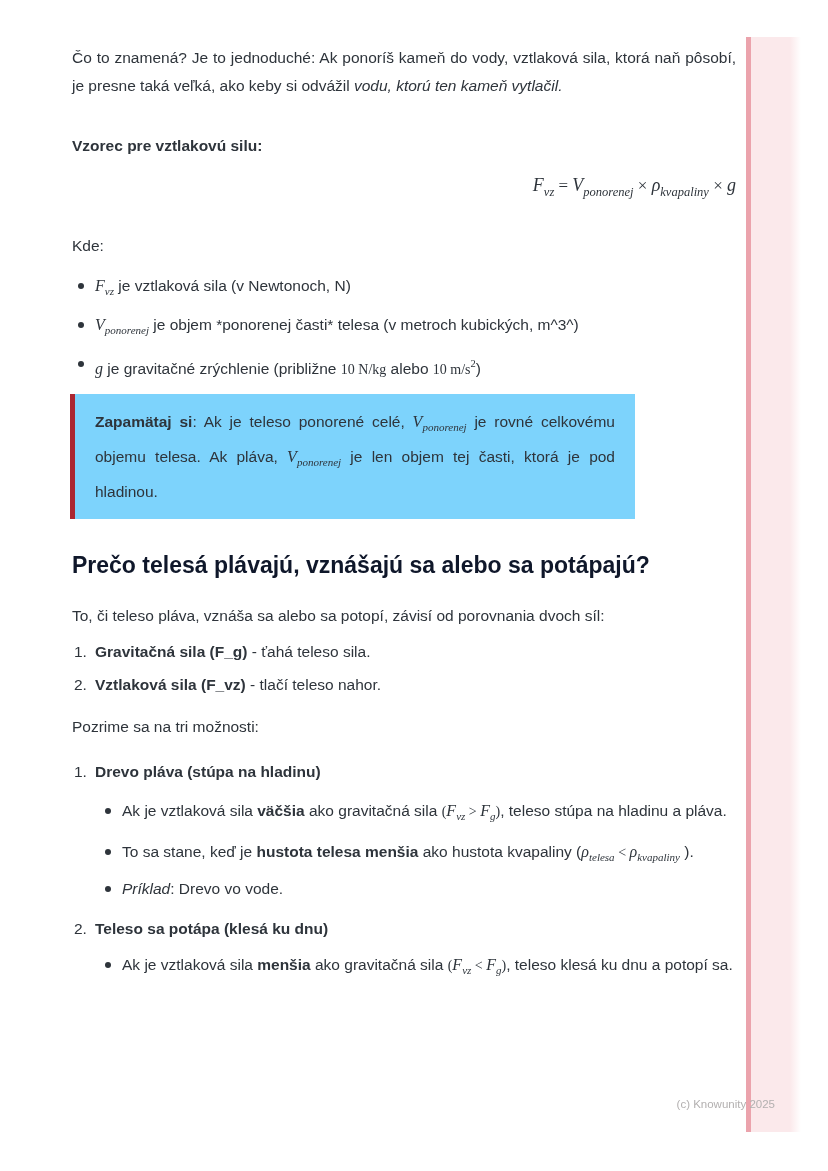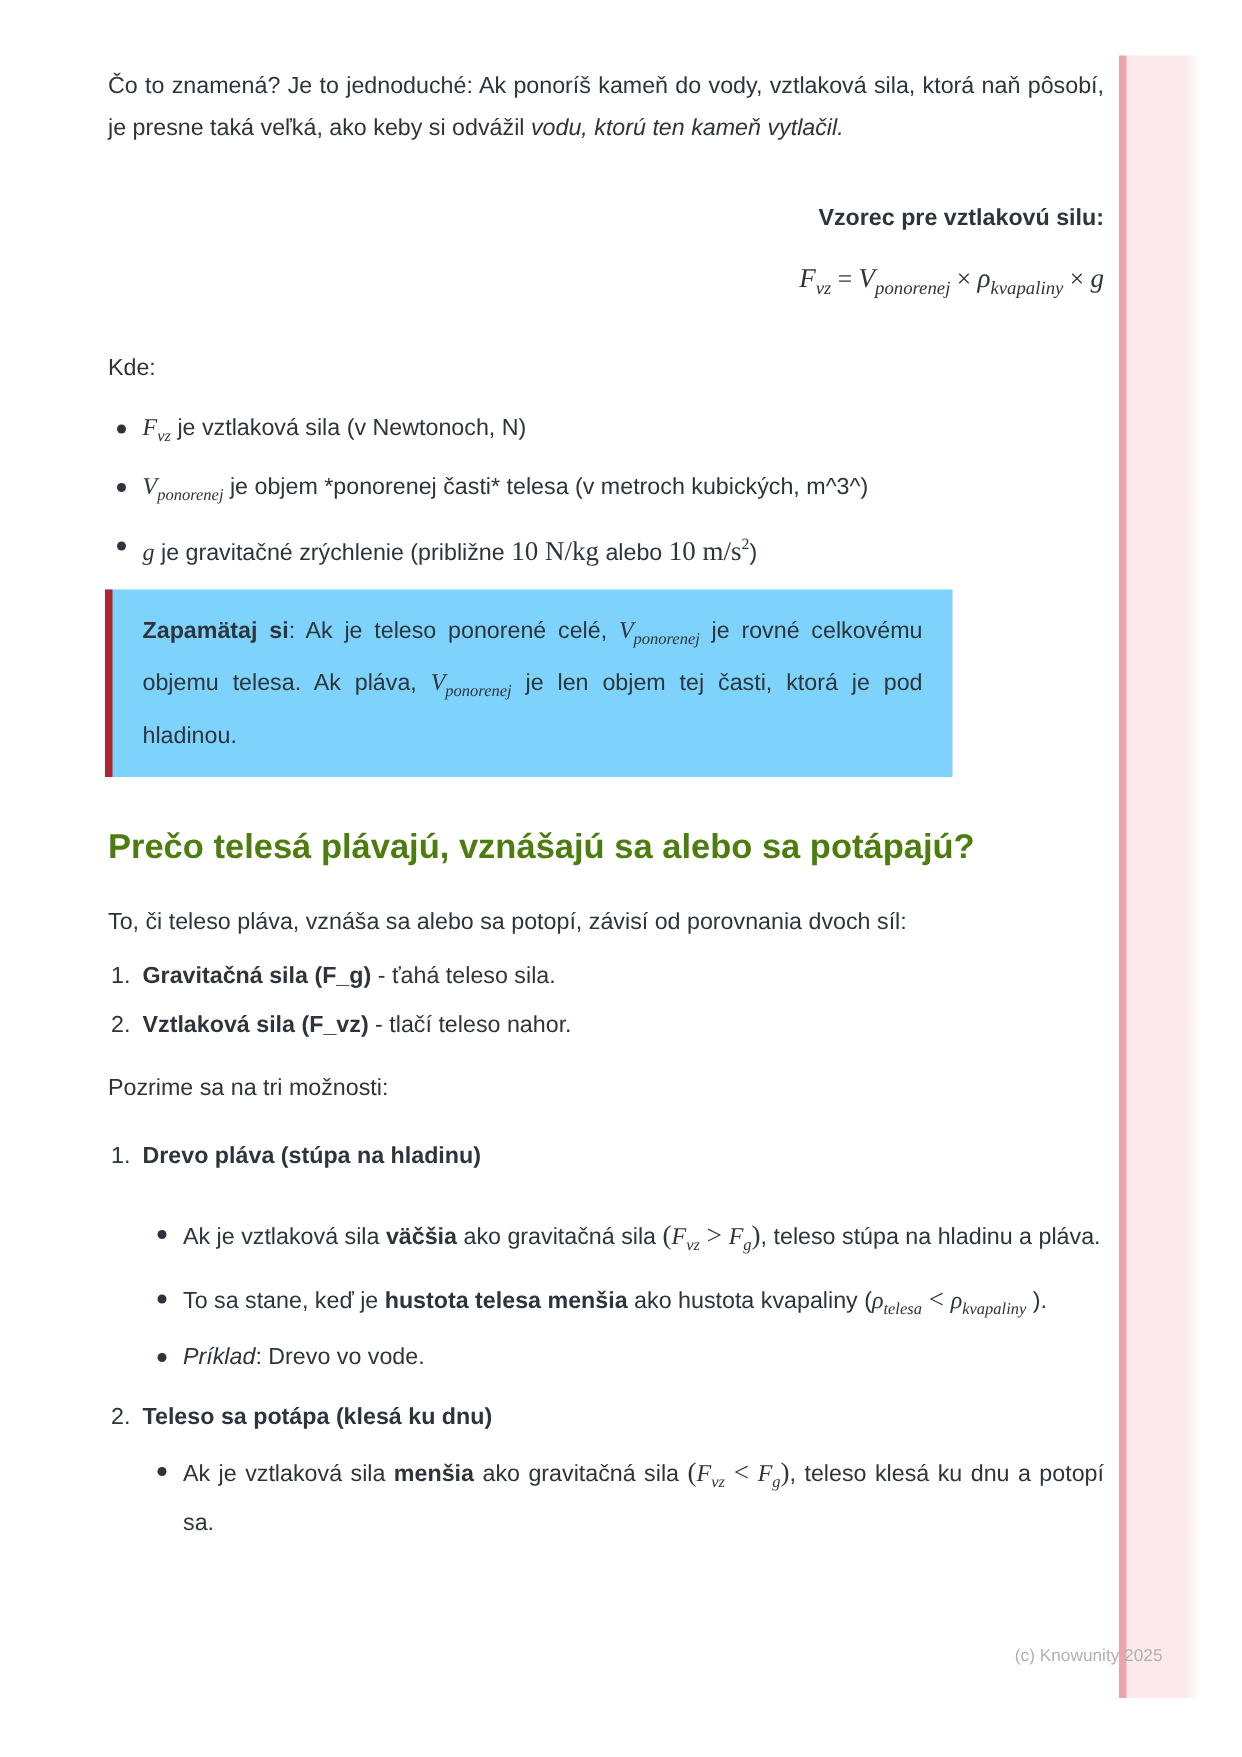--- a/index.html
+++ b/index.html
@@ -46,29 +46,28 @@
     font-size: 15.5px;
     line-height: 28px;
   }
   p { margin: 0; }
   .justify { text-align: justify; }
   .italic { font-style: italic; }
   .bold { font-weight: bold; }
 
   
   .mi { font-family: "Liberation Serif", serif; font-style: italic; font-size: 16px; }
-  .mr { font-family: "Liberation Serif", serif; font-size: 18px; }
+  .mr { font-family: "Liberation Serif", serif; font-size: 14px; }
   .ss { font-family: "Liberation Serif", serif; font-style: italic; font-size: 11px; vertical-align: -4px; }
   .msup { font-family: "Liberation Serif", serif; font-size: 10.5px; vertical-align: 7px; }
 
   .sec-heading-bold {
     margin-top: 32px;
     font-weight: bold;
     font-size: 15.5px;
-    text-align: right;
   }
   .formula {
     margin-top: 10px;
     text-align: right;
     font-size: 18px;
     height: 30px;
     line-height: 30px;
   }
   .formula .mi { font-size: 18px; }
   .formula .mr { font-size: 17px; }
@@ -102,42 +101,42 @@
     border-left: 5px solid #ab2731;
     line-height: 29px;
     text-align: justify;
   }
 
   .red-heading {
     margin-top: 31px;
     font-size: 23px;
     line-height: 30px;
     font-weight: bold;
-    color: #4d7c0f;
+    color: #0f172a;
   }
 
   .para2 { margin-top: 22px; }
 
   .ol-list { margin-top: 8px; }
   .oli {
     position: relative;
     padding-left: 23px;
     margin-bottom: 5px;
   }
   .oli .num {
     position: absolute;
     left: 2px;
     top: 0;
   }
   .lookat { margin-top: 14px; }
 
   .case-head { margin-top: 17px; }
   .case-head2 { margin-top: 12px; }
 
-  .sub-list { margin-top: 24px; }
+  .sub-list { margin-top: 11px; }
   .sub-li {
     position: relative;
     padding-left: 50px;
     margin-bottom: 8px;
     text-align: justify;
   }
   .sub-li .dot { left: 33px; }
   .sub-li.tight { margin-bottom: 4px; }
 
   .footer {

